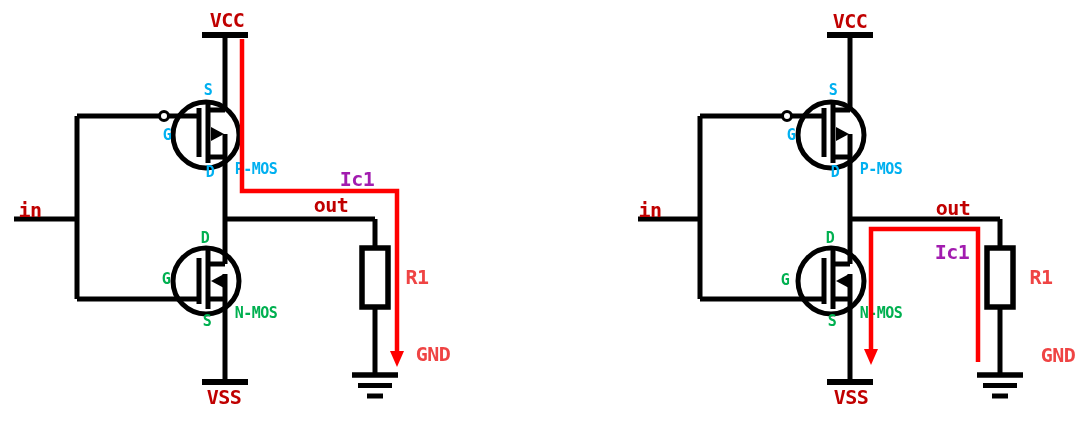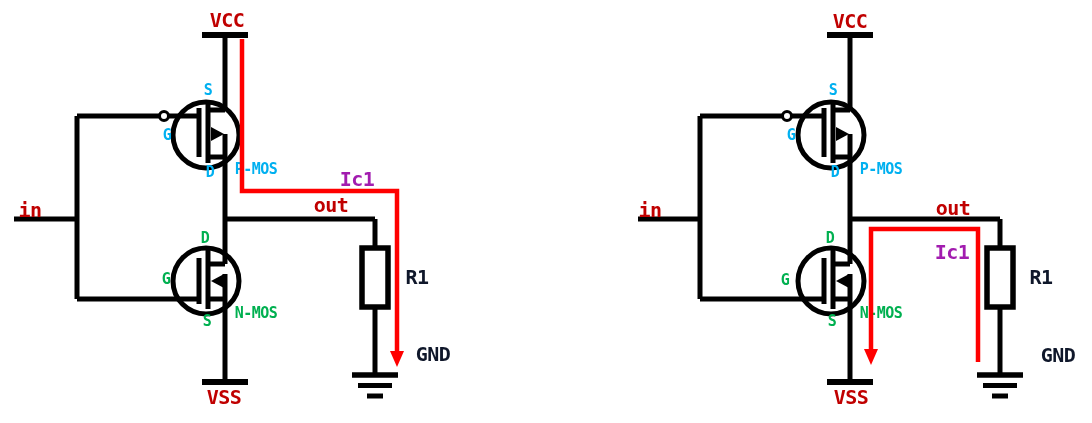--- a/index.html
+++ b/index.html
@@ -19,21 +19,21 @@
     white-space:nowrap;
     letter-spacing:-0.5px;
     line-height:1;
   }
   .big{font-size:20px;}
   .small{font-size:15px;}
   .darkred{color:#C00000;}
   .cyan{color:#00B0F0;}
   .green{color:#00B050;}
   .redtxt{color:#a21caf;}
-  .blacktxt{color:#0f172a;}
+  .blacktxt{color:#ef4444;}
   .labels{pointer-events:none;}
   .redlayer{pointer-events:none;}
 </style>
 </head>
 <body>
 
 <div class="stage">
 
   <div class="layer">
   <svg width="1092" height="423" viewBox="0 0 1092 423">

